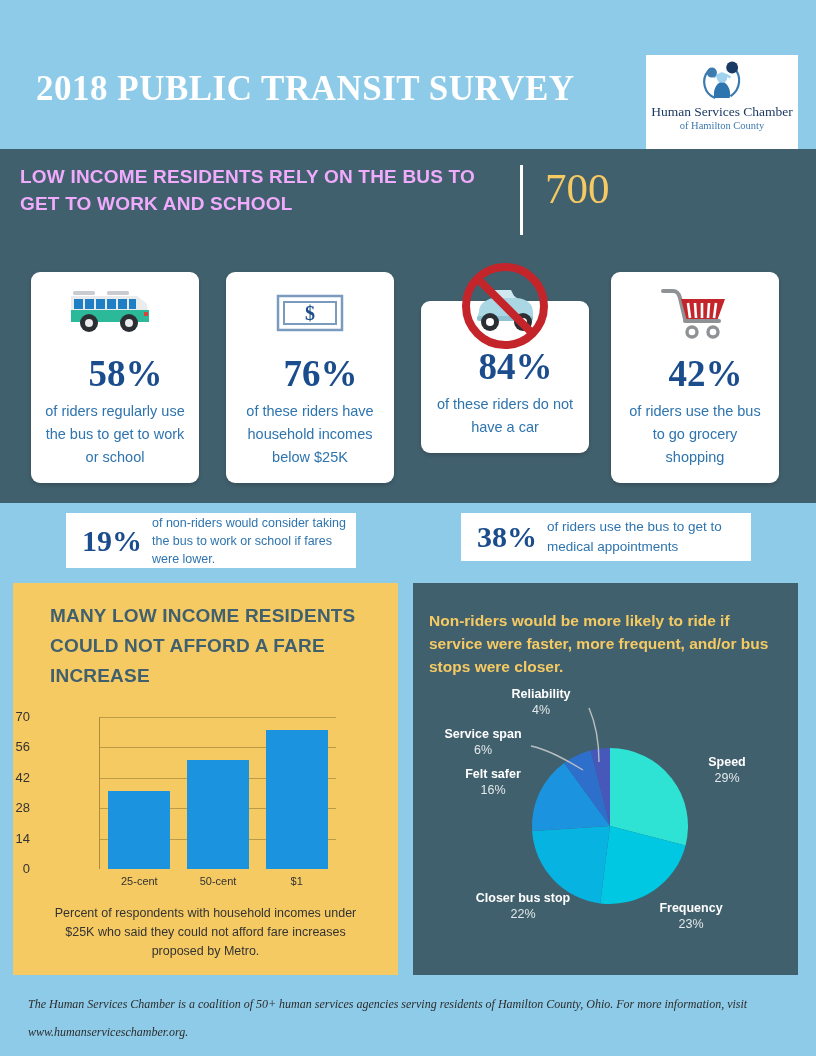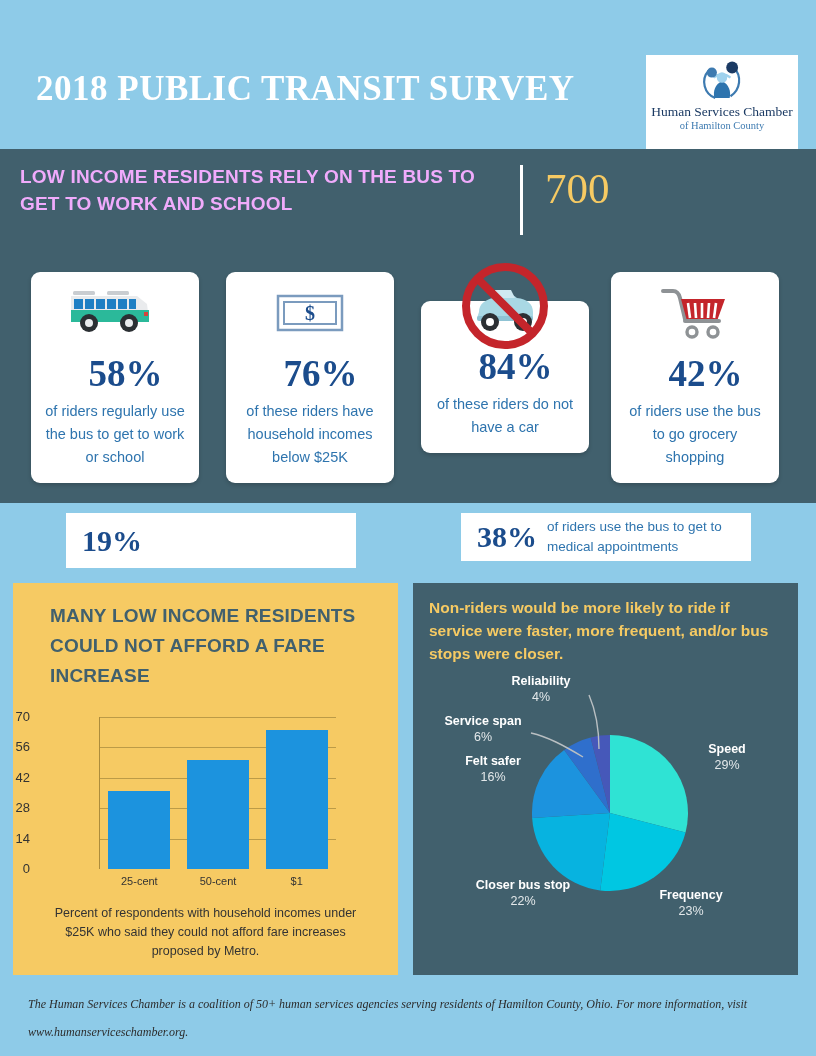--- a/index.html
+++ b/index.html
@@ -262,20 +262,21 @@
     width: 385px;
     height: 392px;
     background: #41606D;
   }
   .pie-title {
     color: #F6CA63;
     font-size: 15.5px;
     font-weight: bold;
     line-height: 23px;
     padding: 13px 22px 0 16px;
+    margin-top: 13px;
   }
   .pie-area { position: relative; width: 385px; height: 280px; }
   .pie-label {
     position: absolute;
     color: #FFFFFF;
     font-size: 12.5px;
     font-weight: bold;
     text-align: center;
     line-height: 16px;
     white-space: nowrap;
@@ -402,20 +403,21 @@
       <div class="card-text">of riders use the bus to go grocery shopping</div>
     </div>
 
   </div>
 </div>
 
 <div class="light-band">
 
   <div class="ribbon" id="ribbon-left">
     <div class="ribbon-pct">19%</div>
+    <div class="ribbon-text">of non-riders would consider taking the bus to work or school if fares were lower.</div>
   </div>
 
   <div class="ribbon" id="ribbon-right">
     <div class="ribbon-pct">38%</div>
     <div class="ribbon-text">of riders use the bus to get to medical appointments</div>
   </div>
 
   <div class="bar-panel">
     <div class="bar-title">MANY LOW INCOME RESIDENTS COULD NOT AFFORD A FARE INCREASE</div>
     <div class="bar-chart">

